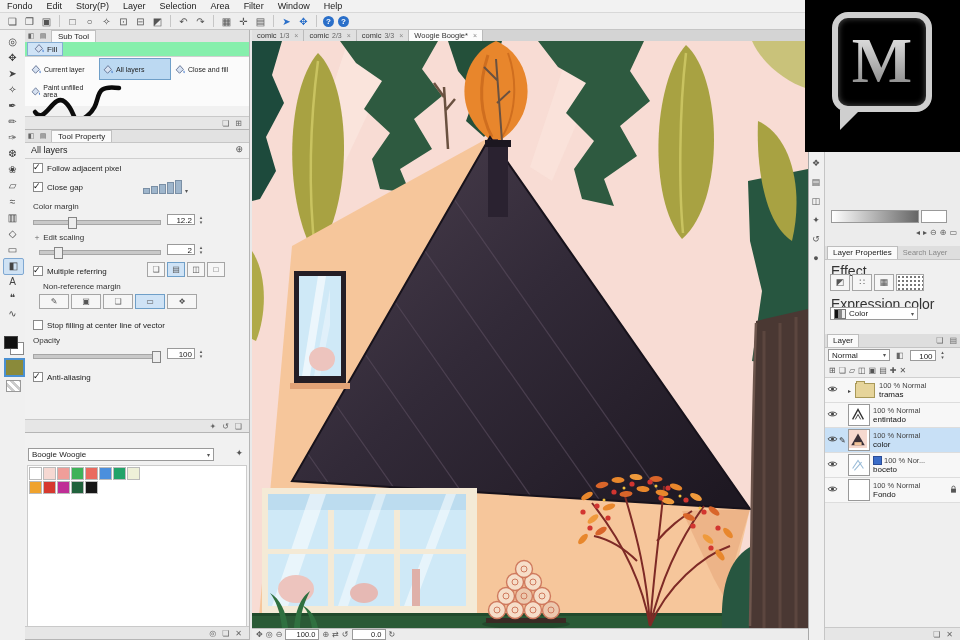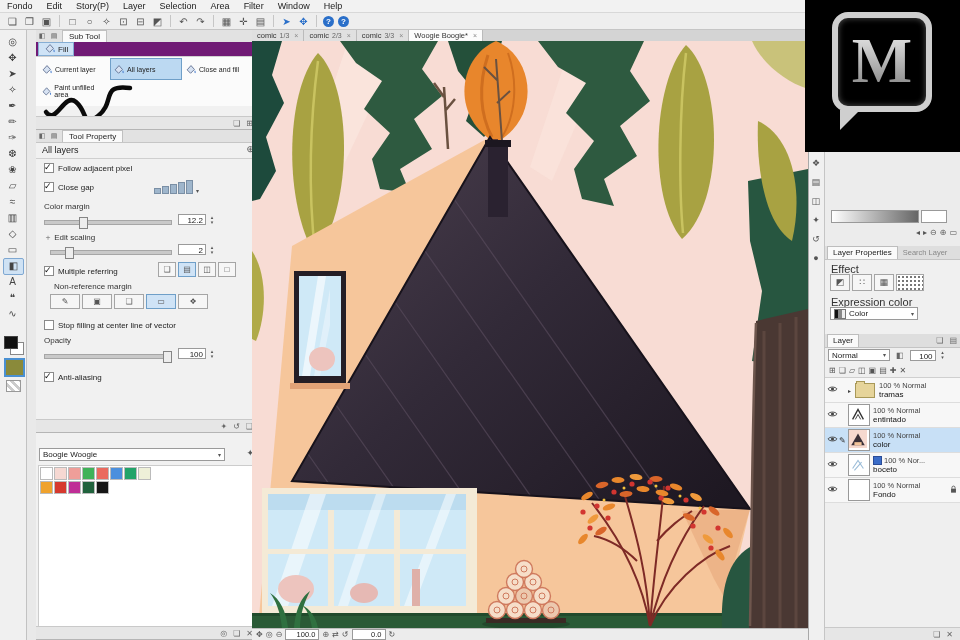--- a/index.html
+++ b/index.html
@@ -14,29 +14,29 @@
   .tb-sep{width:1px;height:12px;background:#c6c6c6;margin:0 4px;}
   
   .toolstrip{position:absolute;left:0;top:30px;width:27px;height:610px;background:#f0f0f0;border-right:1px solid #c2c2c2;box-sizing:border-box;}
   .tool{position:absolute;left:3px;width:19px;height:15px;text-align:center;font-size:10px;line-height:15px;color:#444;}
   .tool.selected{background:#cfe2f4;border:1px solid #7fa8d2;border-radius:2px;line-height:13px;}
   .chip-bg{position:absolute;left:10px;top:312px;width:12px;height:11px;background:#fff;border:1px solid #888;}
   .chip-fg{position:absolute;left:4px;top:306px;width:12px;height:11px;background:#111;border:1px solid #444;}
   .chip-main{position:absolute;left:4px;top:328px;width:17px;height:15px;background:#8a8a3a;border:2px solid #4a90d2;}
   .chip-trans{position:absolute;left:6px;top:350px;width:13px;height:10px;border:1px solid #999;background:repeating-linear-gradient(45deg,#fff 0 3px,#ccc 3px 6px);}
   
-  .panel{position:absolute;left:36px;width:225px;background:#f1f1f1;border-right:1px solid #b5b5b5;border-bottom:1px solid #b5b5b5;box-sizing:border-box;}
+  .panel{position:absolute;left:25px;width:225px;background:#f1f1f1;border-right:1px solid #b5b5b5;border-bottom:1px solid #b5b5b5;box-sizing:border-box;}
   .phead{height:12px;background:#e2e2e2;border-bottom:1px solid #c6c6c6;display:flex;align-items:center;font-size:8px;}
   .ptab{background:#fafafa;border:1px solid #c0c0c0;border-bottom:none;padding:0 6px;height:11px;line-height:11px;margin-left:2px;white-space:nowrap;}
   .hicon{font-size:7px;color:#666;margin:0 1px;width:10px;text-align:center;}
   .pfoot{position:absolute;left:0;right:0;bottom:0;height:12px;background:#e6e6e6;border-top:1px solid #c9c9c9;display:flex;align-items:center;justify-content:flex-end;padding-right:4px;}
   .fic{font-size:8px;color:#666;margin:0 3px;}
   
   .subtool{top:30px;height:100px;}
-  .st-group{position:absolute;left:0;top:12px;right:0;height:14px;background:#701a75;border-bottom:1px solid #d0d0d0;display:flex;align-items:flex-end;}
+  .st-group{position:absolute;left:0;top:12px;right:0;height:14px;background:#86efac;border-bottom:1px solid #d0d0d0;display:flex;align-items:flex-end;}
   .st-grouptab{display:inline-flex;align-items:center;gap:2px;background:#cfe3f6;border:1px solid #86aed4;height:12px;padding:0 5px;margin-left:2px;font-size:8px;}
   .st-grid{position:absolute;left:0;top:27px;right:0;height:49px;background:#fbfbfb;display:flex;flex-wrap:wrap;align-content:flex-start;padding:1px 2px;box-sizing:border-box;}
   .st-item{width:72px;height:22px;display:flex;align-items:center;gap:2px;font-size:7px;line-height:7px;padding:0 2px;box-sizing:border-box;border:1px solid transparent;}
   .st-item.sel{background:#bcd9f2;border:1px solid #6f9fc8;}
   .scribble{position:absolute;left:2px;top:20px;pointer-events:none;}
   
   .toolprop{top:130px;height:303px;}
   .tp-toolname{position:absolute;left:6px;top:15px;font-size:9px;color:#222;}
   .tp-mag{position:absolute;right:6px;top:14px;font-size:9px;color:#555;}
   .tp-div{position:absolute;left:0;right:0;top:28px;height:1px;background:#cfcfcf;}
@@ -78,21 +78,21 @@
   .ric{display:block;width:12px;height:12px;margin:7px 1px;font-size:9px;line-height:12px;color:#555;text-align:center;}
   .rmain{position:absolute;left:16px;top:0;right:0;bottom:0;}
   .navarea{position:absolute;left:0;right:0;top:0;height:96px;background:#ececec;border-bottom:1px solid #bbb;}
   .gradbar{position:absolute;left:6px;top:60px;width:86px;height:11px;background:linear-gradient(to right,#fff,#666);border:1px solid #999;}
   .gradbox{position:absolute;left:96px;top:60px;width:24px;height:11px;background:#fff;border:1px solid #999;}
   .navicons{position:absolute;right:3px;top:78px;display:flex;gap:3px;font-size:8px;color:#555;}
   .lprops{position:absolute;left:0;right:0;top:96px;height:88px;background:#f0f0f0;}
   .rhead{height:13px;background:#dedede;border-bottom:1px solid #c4c4c4;display:flex;align-items:center;font-size:8px;}
   .rtab{background:#fafafa;border:1px solid #bdbdbd;border-bottom:none;height:12px;line-height:12px;padding:0 5px;margin-left:2px;}
   .rtab2{color:#888;padding:0 5px;font-size:7.5px;}
-  .fx-label{position:absolute;left:6px;font-size:11px;color:#333;}
+  .fx-label{position:absolute;left:6px;font-size:14px;color:#333;}
   .fxrow{position:absolute;left:5px;top:28px;display:flex;gap:2px;}
   .fxbtn{width:18px;height:15px;background:#f6f6f6;border:1px solid #a5a5a5;font-size:9px;line-height:15px;text-align:center;color:#555;}
   .fxprev{width:26px;height:15px;border:1px solid #a5a5a5;background:#fff radial-gradient(#777 1px,transparent 1px);background-size:4px 4px;}
   .exprdd{position:absolute;left:5px;top:61px;width:88px;height:13px;background:#fff;border:1px solid #9a9a9a;display:flex;align-items:center;font-size:8px;padding:0 3px;box-sizing:border-box;gap:3px;}
   .exprchip{width:10px;height:8px;background:linear-gradient(90deg,#111 33%,#888 33% 66%,#eee 66%);border:1px solid #777;}
   .exprdd .caret{margin-left:auto;font-size:6px;color:#555;}
   .lpanel{position:absolute;left:0;right:0;top:184px;bottom:0;background:#efefef;}
   .blendrow{position:absolute;left:0;right:0;top:13px;height:16px;display:flex;align-items:center;gap:3px;padding:0 3px;}
   .blendsel{width:62px;height:12px;background:#fff;border:1px solid #9a9a9a;font-size:8px;line-height:11px;padding:0 3px;display:flex;justify-content:space-between;box-sizing:border-box;}
   .blendsel .caret{font-size:6px;color:#555;}

